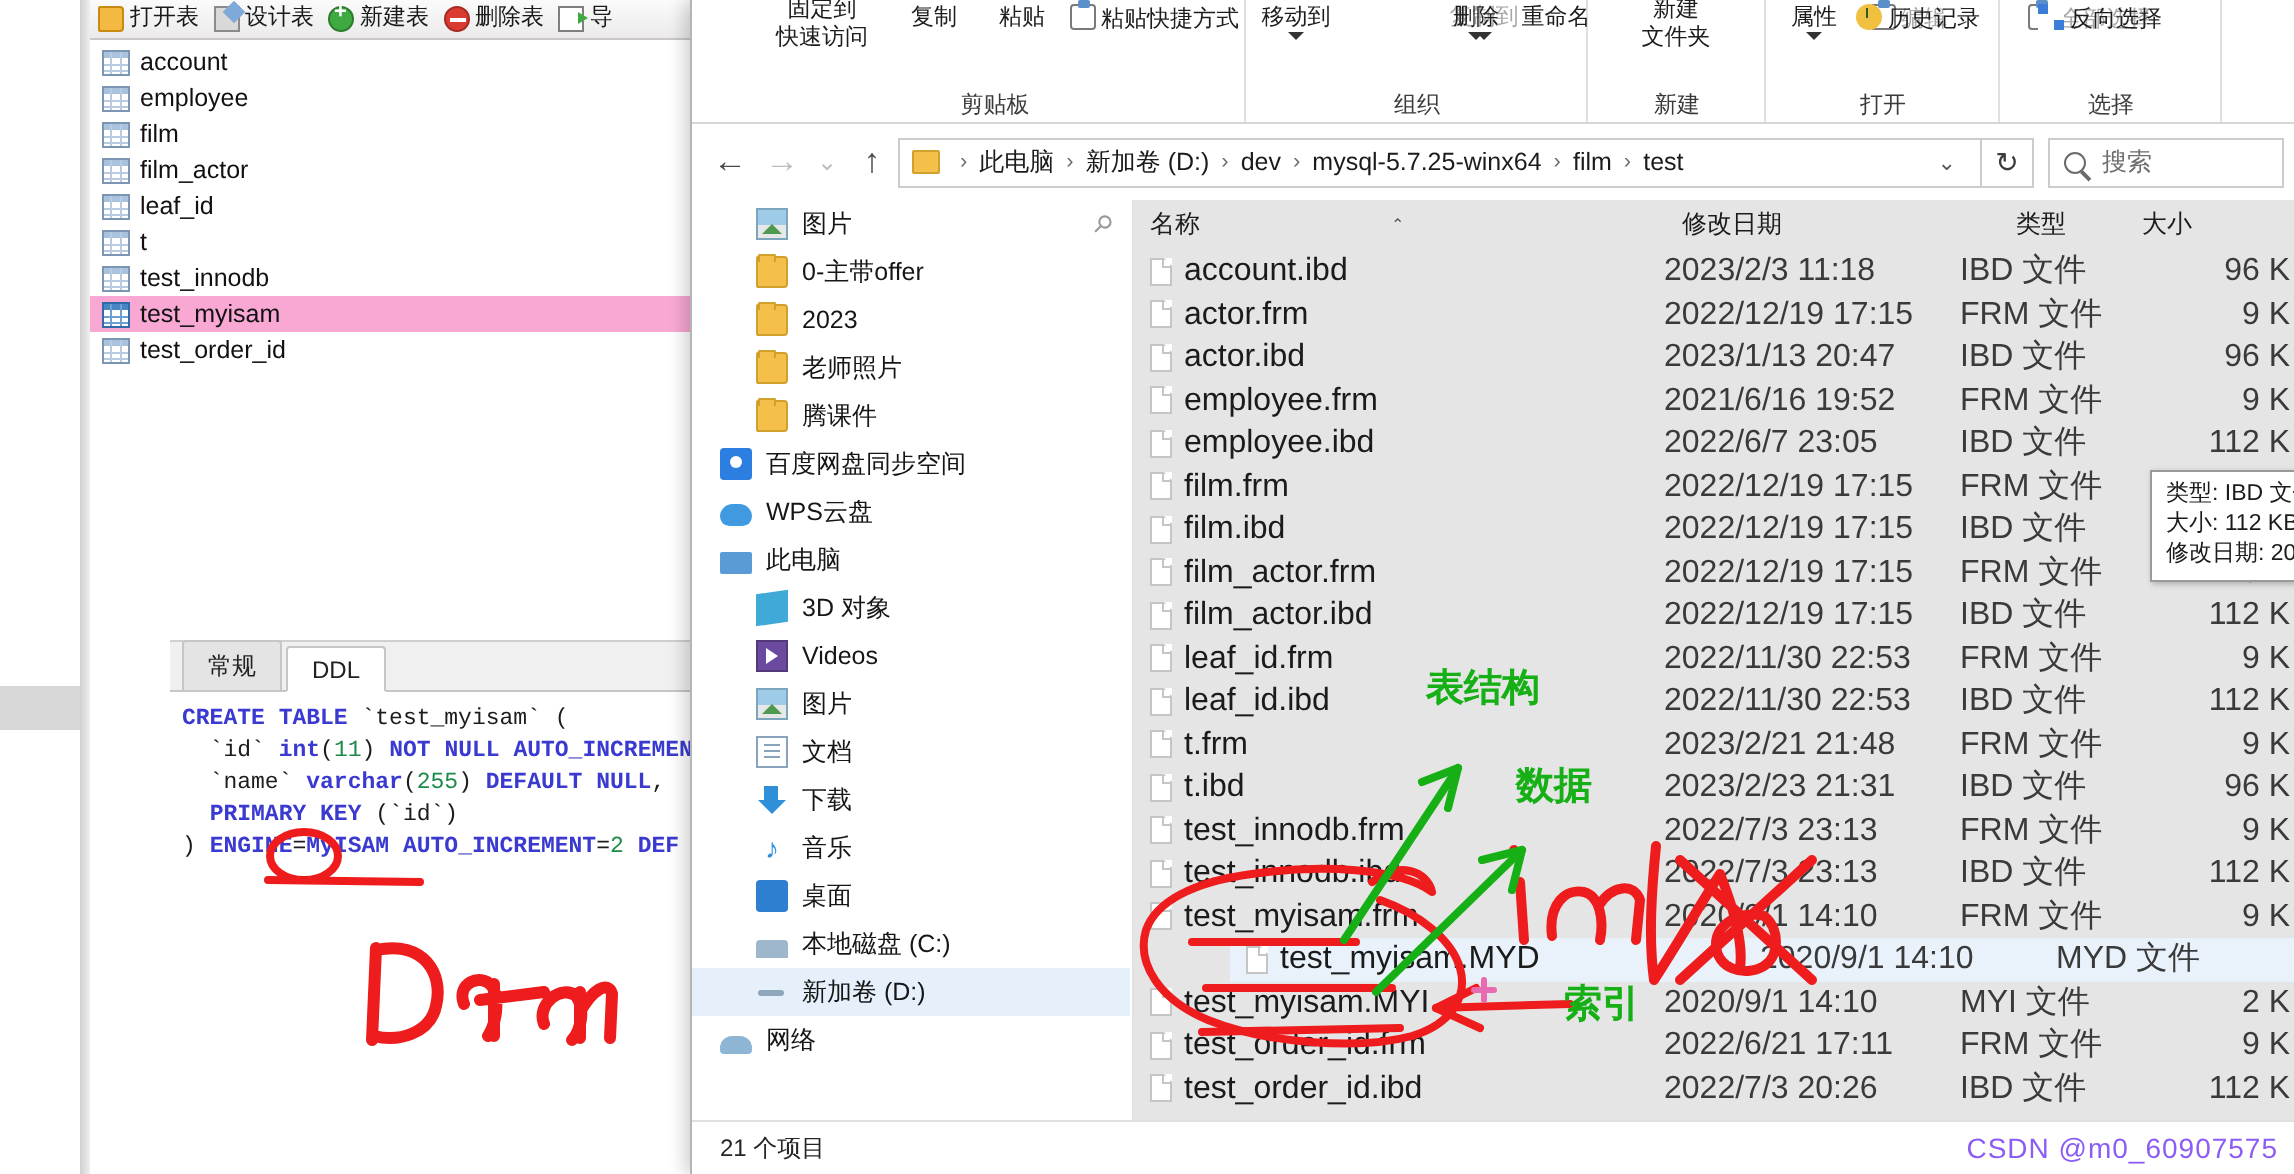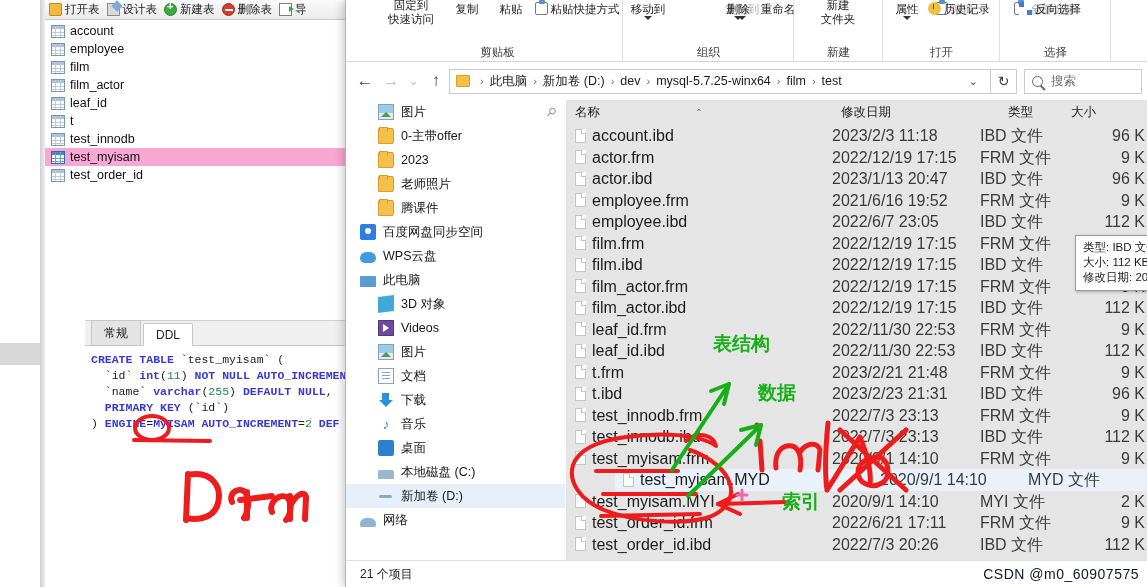--- a/index.html
+++ b/index.html
@@ -312,21 +312,21 @@
     position: absolute; left: 729px; top: 235px; width: 160px;
     background: #ffffff; border: 1px solid #9a9a9a;
     box-shadow: 1px 1px 3px rgba(0,0,0,0.25);
     padding: 4px 7px 5px 7px; font-size: 11.5px; line-height: 15px; color: #1b1b1b;
     z-index: 40;
   }
 
   
   #watermark {
     position: absolute; right: 8px; bottom: 5px;
-    font-size: 14px; color: #0f172a; letter-spacing: 0.5px; z-index: 50;
+    font-size: 14px; color: #8b5cf6; letter-spacing: 0.5px; z-index: 50;
   }
 
   
   #annots { position: absolute; left: 0; top: 0; width: 1147px; height: 587px; z-index: 45; pointer-events: none; }
   .green-label {
     position: absolute; color: #16b016; font-size: 19px; font-weight: bold;
     font-family: "DejaVu Sans", sans-serif; white-space: nowrap;
   }
 </style>
 </head>

